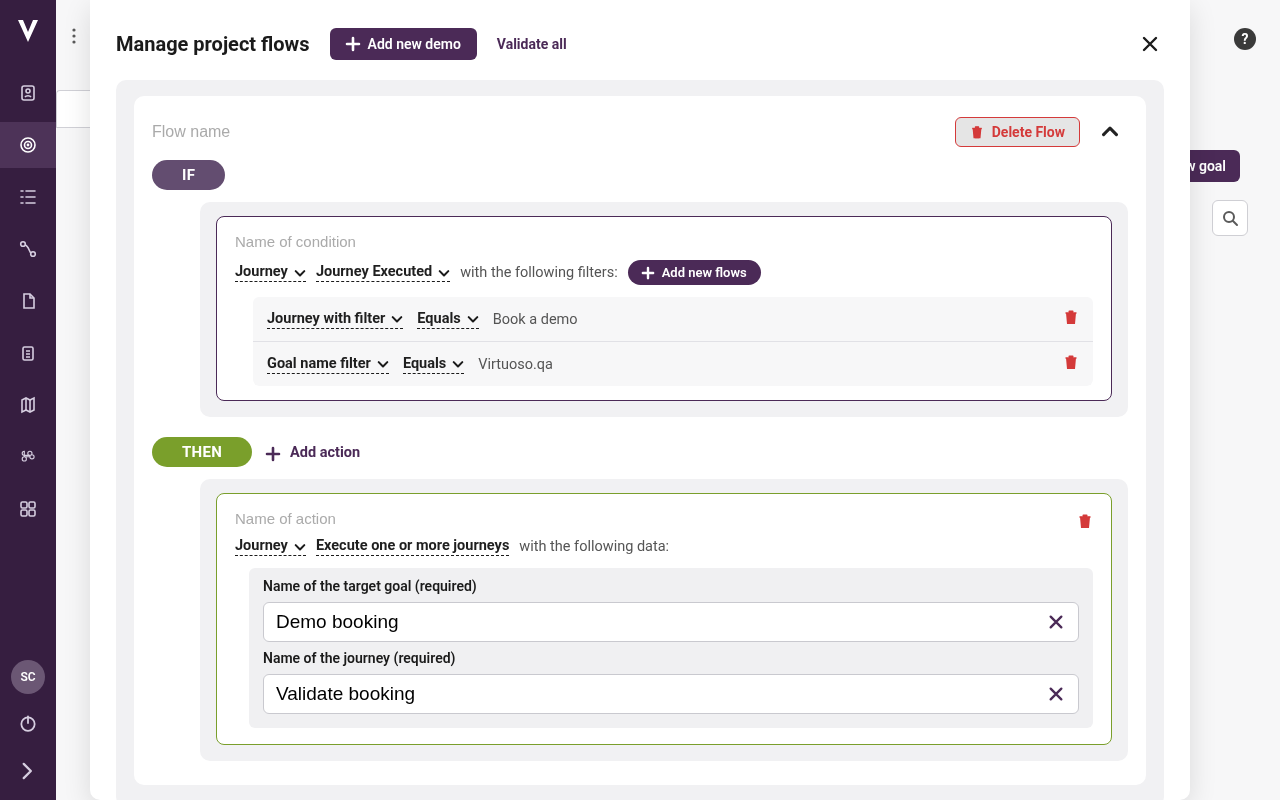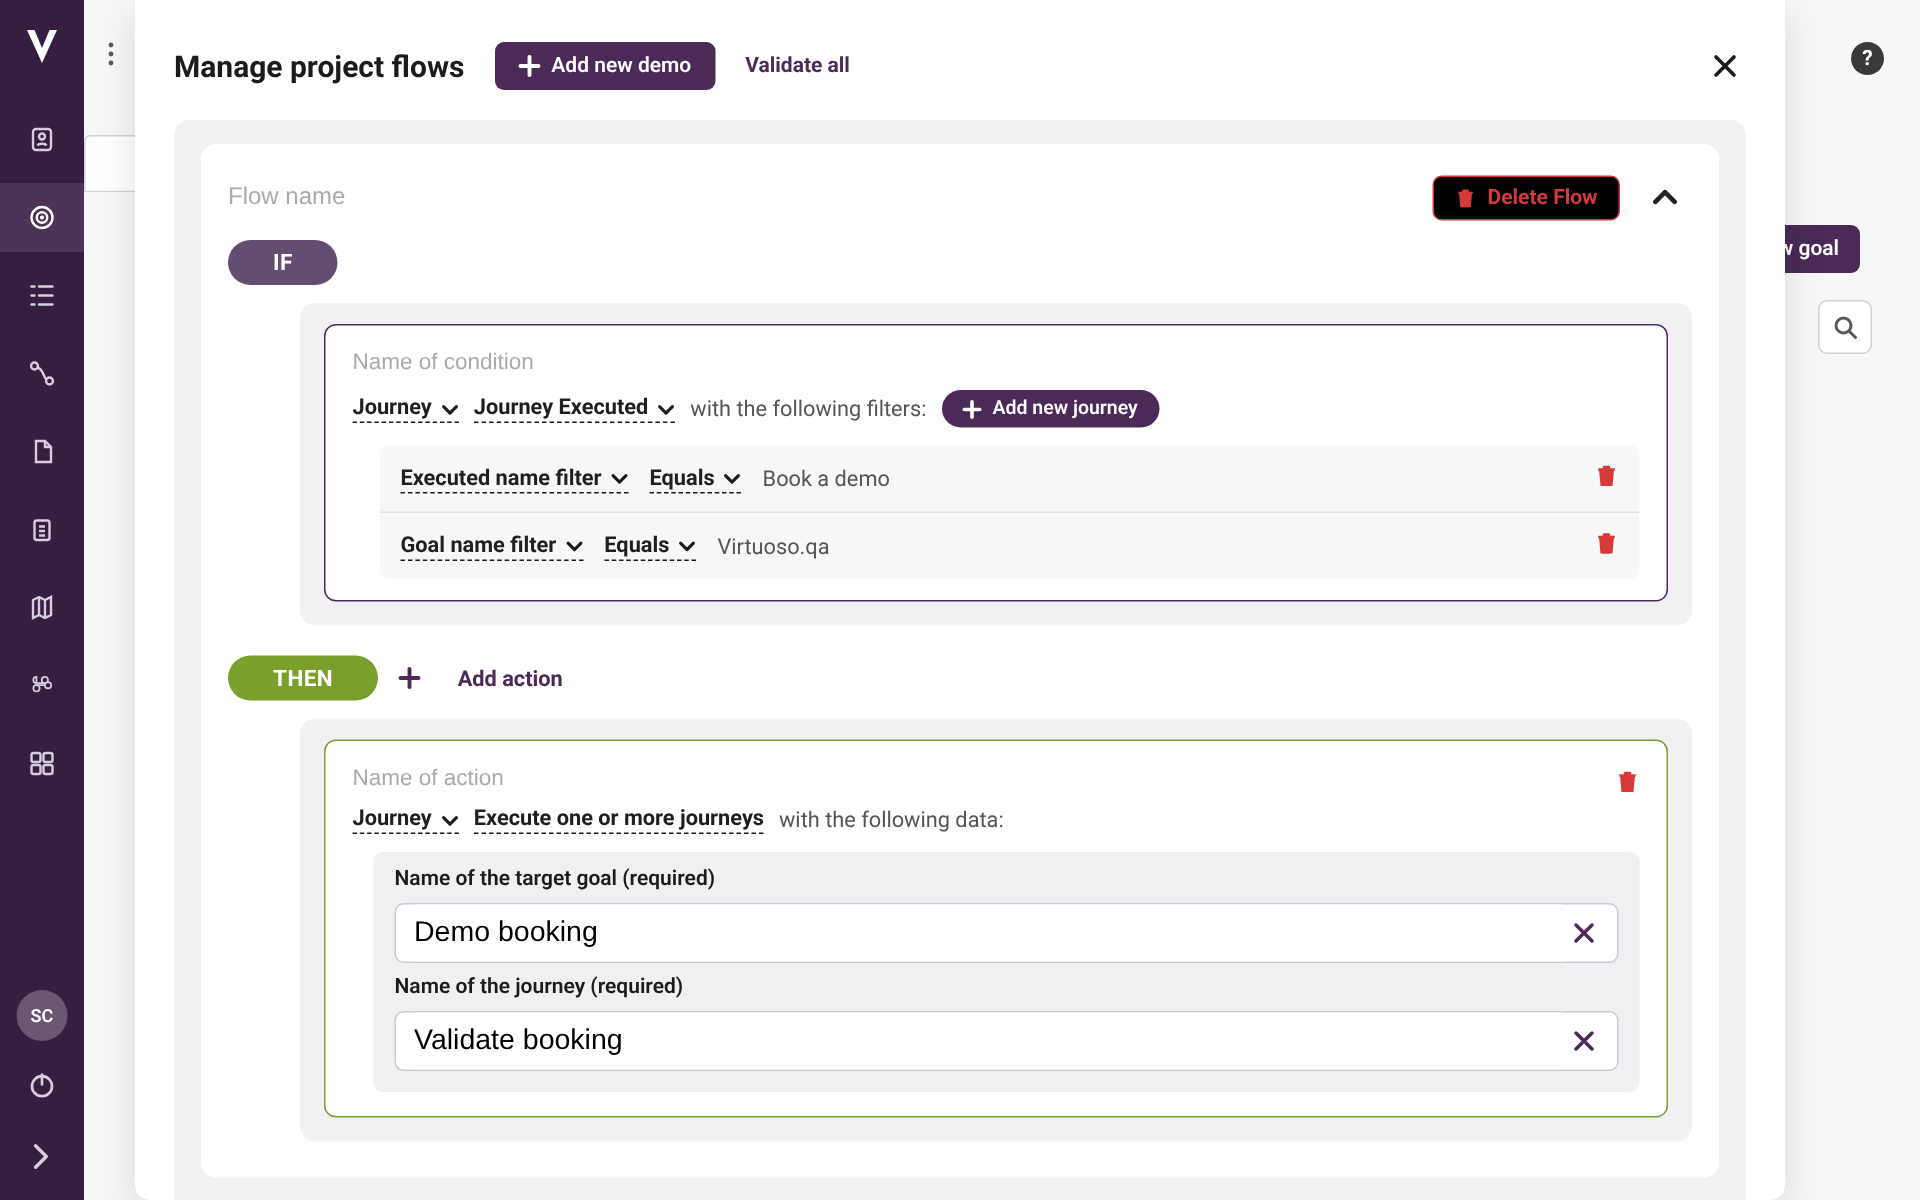--- a/index.html
+++ b/index.html
@@ -143,21 +143,21 @@
     flex:1; border:none; outline:none;
     font-size:16px; color:#555;
     padding:4px 0;
   }
   .flow-name-input::placeholder{ color:#aaa; }
   .btn-outline-red {
     display:inline-flex; align-items:center; gap:8px;
     border:1.5px solid #d43a3a; color:#d43a3a;
     padding:6px 14px; border-radius:6px;
     font-weight:700; font-size:14px;
-    background:#000000; cursor:pointer;
+    background:#e5e5e5; cursor:pointer;
   }
   .btn-outline-red svg{ width:14px; height:14px; fill:#d43a3a; }
   .chev-btn { width:36px;height:36px;display:flex;align-items:center;justify-content:center;cursor:pointer;}
   .chev-btn svg{ width:18px;height:18px;stroke:#222;stroke-width:2.4;fill:none;}
 
   .pill {
     display:inline-flex; align-items:center; justify-content:center;
     font-weight:700; font-size:15px; color:#fff;
     border-radius:18px; padding:6px 30px;
     letter-spacing:.3px;
@@ -238,21 +238,21 @@
     border-radius:6px; overflow:hidden;
     margin-bottom:14px;
   }
 
   .action-head{
     display:flex; align-items:center; gap:14px;
     margin: 20px 0 0 0;
   }
   .action-head .pill{ margin-left:0; }
   .add-action-link{
-    display:inline-flex; align-items:center; gap:25px;
+    display:inline-flex; align-items:flex-end; gap:10px;
     color:#4b2a57; font-weight:700; font-size:14.5px;
     cursor:pointer;
   }
   .add-action-link svg{ width:14px;height:14px; stroke:#4b2a57; stroke-width:2.6;}
 
   .action-card-head{ display:flex; align-items:center; }
   .action-card-head .cond-name-input{ flex:1; }
   .action-trash{ margin-left:8px; cursor:pointer; }
   .action-trash svg{ width:16px;height:16px; fill:#d43a3a;}
 
@@ -501,28 +501,28 @@
                       <span>Journey Executed</span>
                       <svg viewBox="0 0 14 10">
                           <use href="#ic-chev-down"></use>
                         </svg>
                     </span>
                     <span style="color:#555">with the following filters:</span>
                     <span class="mini-btn">
                       <svg viewBox="0 0 14 14">
                           <use href="#ic-plus"></use>
                         </svg>
-                      <span>Add new journey</span>
+                      <span>Add new flows</span>
                     </span>
                   </div>
 
                   <div class="filters-wrap">
                     <div class="filter-row">
                       <span class="drop">
-                        <span>Executed name filter</span>
+                        <span>Journey with filter</span>
                         <svg viewBox="0 0 14 10">
                             <use href="#ic-chev-down"></use>
                           </svg>
                       </span>
                       <span class="drop">
                         <span>Equals</span>
                         <svg viewBox="0 0 14 10">
                             <use href="#ic-chev-down"></use>
                           </svg>
                       </span>

